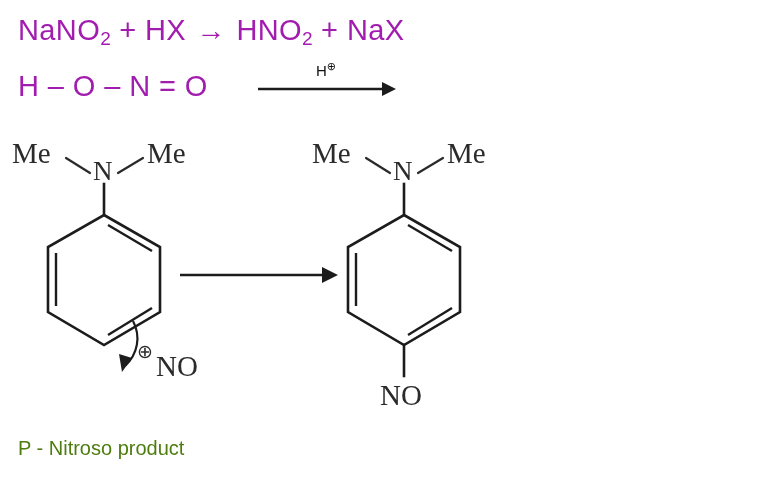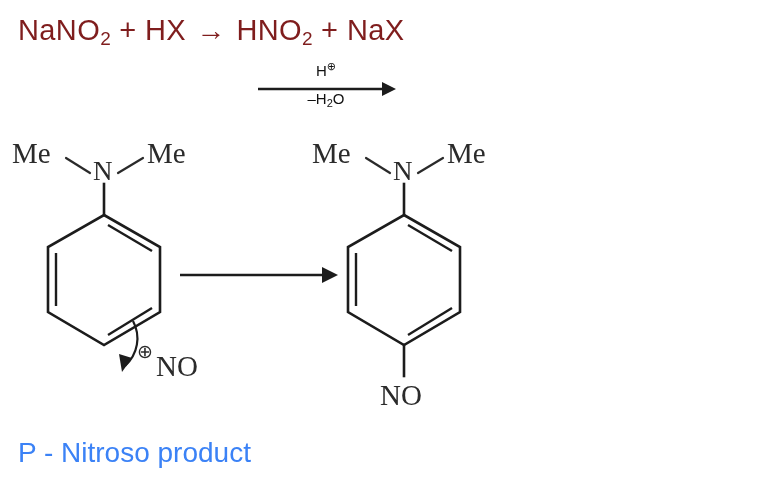--- a/index.html
+++ b/index.html
@@ -14,21 +14,21 @@
     background: #ffffff;
     overflow: hidden;
     font-family: "Liberation Sans", sans-serif;
     color: #000000;
   }
   .eq-line {
     position: absolute;
     white-space: nowrap;
     font-family: "Liberation Sans", sans-serif;
     font-size: 29px;
-    color: #7f1d1d;
+    color: #a21caf;
     letter-spacing: 0.4px;
     text-align: right;
   }
   #eq1 { left: 18px; top: 14px; }
   #eq2-left { left: 18px; top: 70px; }
   #eq2-right { left: 399px; top: 70px; }
   .sub {
     font-size: 19px;
     vertical-align: -0.28em;
     letter-spacing: 0;
@@ -115,40 +115,40 @@
   .chem-charge {
     font-family: "Liberation Serif", serif;
     font-size: 19px;
     fill: #2b2b2b;
   }
   #caption {
     position: absolute;
     left: 18px;
     top: 437px;
     font-family: "Liberation Sans", sans-serif;
-    font-size: 28px;
-    color: #3b82f6;
+    font-size: 20px;
+    color: #4d7c0f;
     white-space: nowrap;
   }
 </style>
 </head>
 <body>
 
 <div id="page">
 
   <div class="eq-line" id="eq1"><span>NaNO</span><span class="sub">2</span><span> + </span><span>HX</span><span class="arrow-sym"> → </span><span>HNO</span><span class="sub">2</span><span> + </span><span>NaX</span></div>
 
+  <div class="eq-line" id="eq2-left"><span>H – O – N = O</span></div>
 
   <div id="arrow-cond">
     <div class="cond-label" id="cond-above"><span>H</span><span class="cond-charge">⊕</span></div>
     <svg width="140" height="54" viewBox="0 0 140 54">
       <line x1="2" y1="27" x2="126" y2="27" class="rxn-arrow"></line>
       <polygon class="arrowhead" points="126,20 140,27 126,34"></polygon>
     </svg>
-    <div class="cond-label" id="cond-below"><span>–H</span><span class="cond-sub">2</span><span>O</span></div>
   </div>
 
 
   <svg id="struct-svg" width="540" height="300" viewBox="0 0 540 300">
 
     <g>
 
       <text class="chem-label" x="12" y="45">Me</text>
 
       <text class="chem-label-n" x="93" y="62">N</text>

